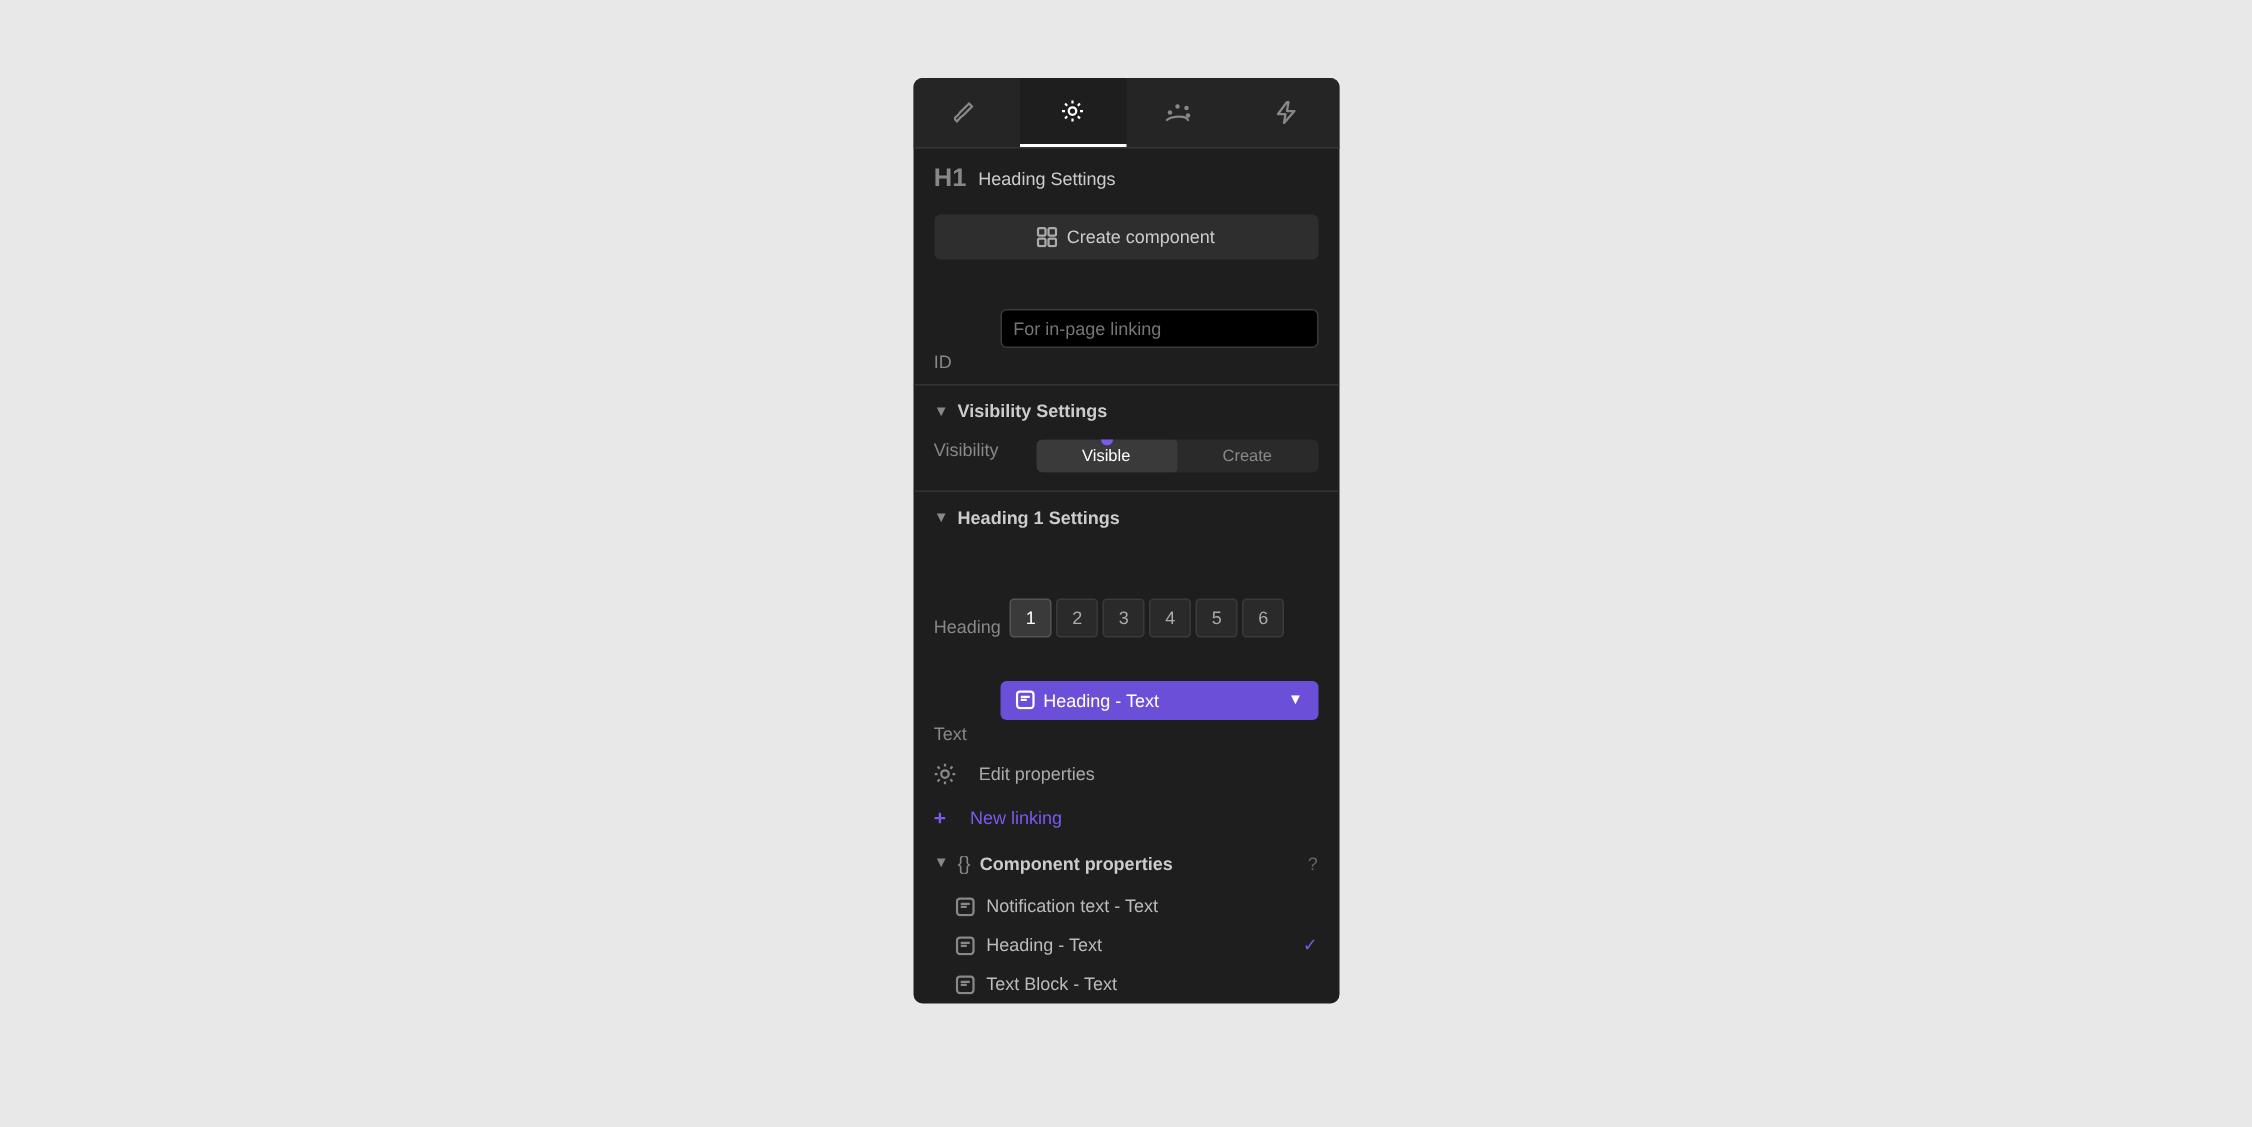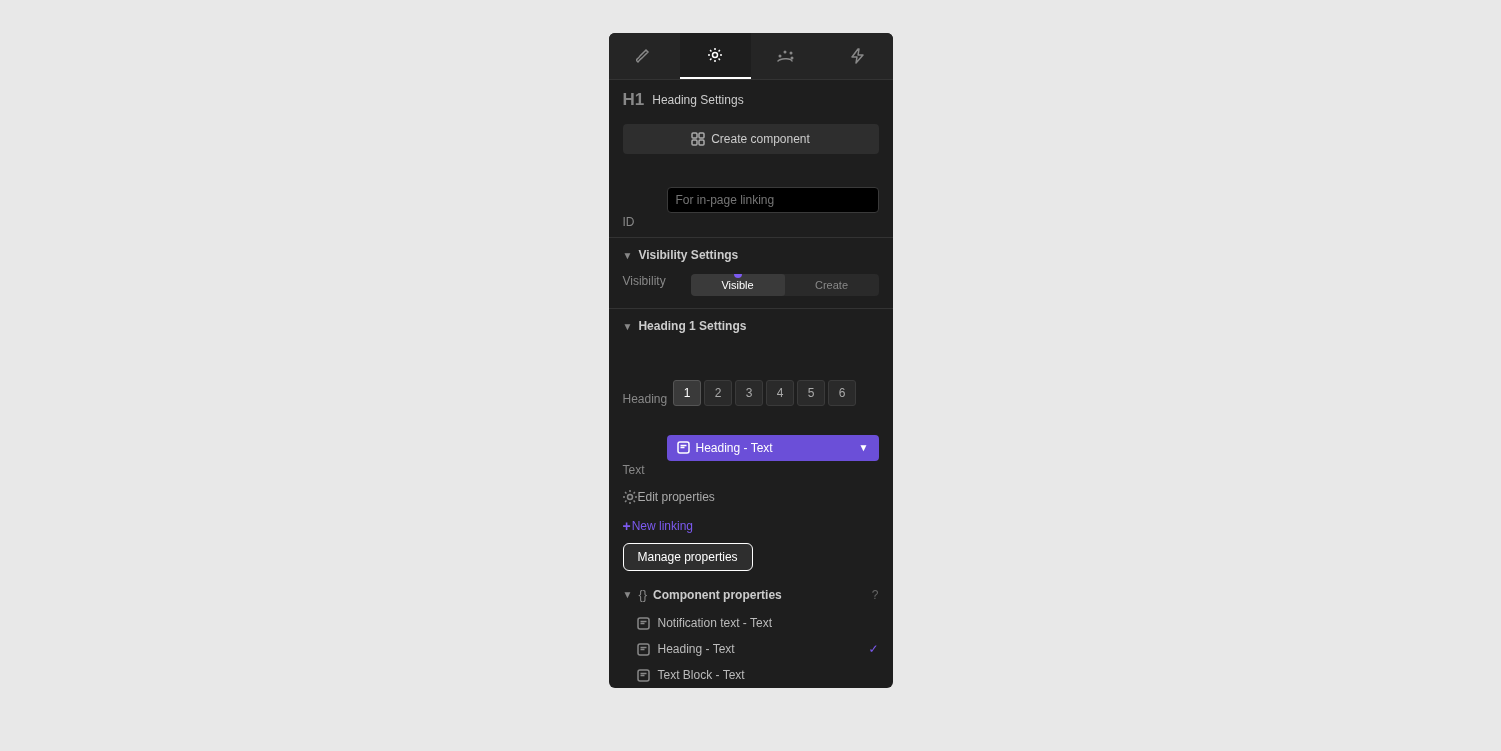--- a/index.html
+++ b/index.html
@@ -212,21 +212,21 @@
       align-items: center;
       gap: 6px;
     }
     
     .menu-item {
       display: flex;
       align-items: center;
       padding: 7px 14px;
       color: #aaa;
       font-size: 12px;
-      gap: 1px;
+      gap: 16px;
       cursor: pointer;
     }
     .menu-item.highlight {
       color: #7c5af0;
     }
     
     .manage-properties-tooltip {
       position: relative;
       display: inline-block;
       margin: 2px 14px 8px;
@@ -392,25 +392,20 @@
     </svg>
     <span>Edit properties</span>
   </div>
 
 
   <div class="menu-item highlight">
     <span style="font-size:14px;color:#7c5af0;font-weight:600;">+</span>
     <span>New linking</span>
   </div>
 
-  <div class="manage-properties-tooltip">
-    <button class="manage-properties-box">
-      <span>Manage properties</span>
-    </button>
-  </div>
 
   <div class="comp-props-header">
     <span class="chevron-down">▼</span>
     <span style="color:#888;font-size:13px;">{}</span>
     <span class="comp-props-label">Component properties</span>
     <span class="help-icon">?</span>
   </div>
 
   <div class="prop-item">
     <svg width="13" height="13" viewBox="0 0 13 13" fill="none" stroke="#888" stroke-width="1.5" class="prop-icon">

